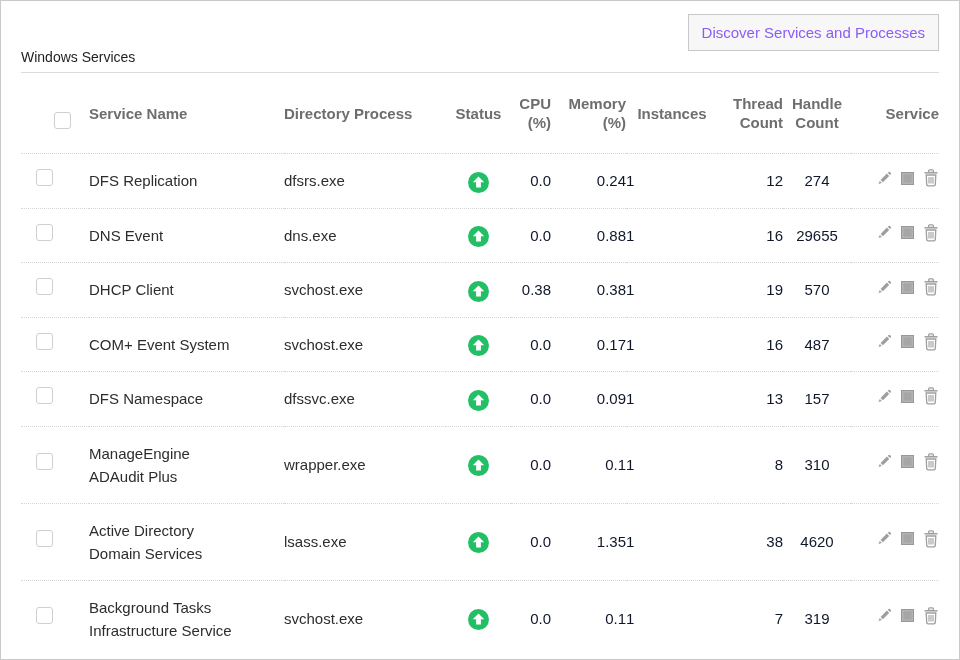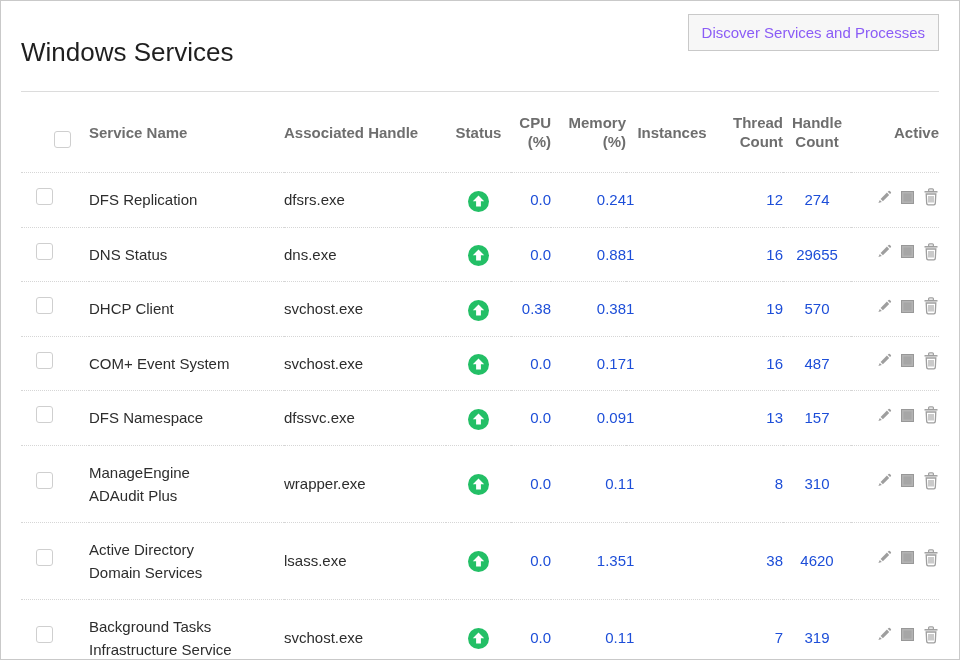--- a/index.html
+++ b/index.html
@@ -23,25 +23,25 @@
     background:#f7f7f7;
     border:1px solid #c9c9c9;
     border-radius:0;
     padding:9px 13px;
     font-size:15px;
     color:#8b5cf6;
     font-family:inherit;
     cursor:pointer;
   }
   .page-title{
-    font-size:26px;
+    font-size:14px;
     font-weight:400;
     color:#1f1f1f;
-    margin:36px 0 0 0;
-    padding-bottom:23px;
+    margin:48px 0 0 0;
+    padding-bottom:7px;
     border-bottom:1px solid #dcdcdc;
   }
   table.services{
     width:100%;
     border-collapse:collapse;
     table-layout:fixed;
     font-size:15px;
   }
   
   .col-check{width:68px;}
@@ -68,21 +68,21 @@
   }
   tbody td{
     border-bottom:1px dotted #d6d6d6;
     padding:15px 0;
     vertical-align:middle;
     color:#2d2d2d;
     line-height:23px;
   }
   tbody tr:last-child td{border-bottom:none;}
   .name-text{white-space:pre-line;}
-  .num{color:#1d4ed8;}
+  .num{color:#0f172a;}
   .checkbox{
     display:inline-block;
     width:15px;height:15px;
     border:1px solid #cfcfcf;
     border-radius:3px;
     background:#fff;
     margin-left:15px;
     cursor:pointer;
   }
   .status-wrap{display:inline-block;width:21px;height:21px;vertical-align:middle;}
@@ -100,32 +100,32 @@
   <button class="discover-btn">Discover Services and Processes</button>
   <h1 class="page-title">Windows Services</h1>
 
   <table class="services">
     <thead>
       <tr>
         <th class="col-check">
           <span class="checkbox"></span>
         </th>
         <th class="col-name">Service Name</th>
-        <th class="col-process">Associated Handle</th>
+        <th class="col-process">Directory Process</th>
         <th class="col-status">Status</th>
         <th class="col-cpu">CPU
 (%)</th>
         <th class="col-memory">Memory
 (%)</th>
         <th class="col-instances">Instances</th>
         <th class="col-thread">Thread
 Count</th>
         <th class="col-handle">Handle
 Count</th>
-        <th class="col-action">Active</th>
+        <th class="col-action">Service</th>
       </tr>
     </thead>
     <tbody>
         <tr>
           <td class="col-check"><span class="checkbox"></span></td>
           <td class="col-name">
             <div class="name-text">DFS Replication</div>
           </td>
           <td class="col-process">
             <div>dfsrs.exe</div>
@@ -171,21 +171,21 @@
     <line x1="6" y1="8" x2="6" y2="14.6" stroke="#9e9e9e" stroke-width="1.1"></line>
     <line x1="8" y1="8" x2="8" y2="14.6" stroke="#9e9e9e" stroke-width="1.1"></line>
     <line x1="10" y1="8" x2="10" y2="14.6" stroke="#9e9e9e" stroke-width="1.1"></line>
   </svg>
               </span>
             </span></td>
         </tr>
         <tr>
           <td class="col-check"><span class="checkbox"></span></td>
           <td class="col-name">
-            <div class="name-text">DNS Status</div>
+            <div class="name-text">DNS Event</div>
           </td>
           <td class="col-process">
             <div>dns.exe</div>
           </td>
           <td class="col-status"><svg class="status-wrap" width="21" height="21" viewBox="0 0 21 21">
     <circle cx="10.5" cy="10.5" r="10.5" fill="#23bf66"></circle>
     <polygon points="10.5,4.6 16.2,10.3 12.9,10.3 12.9,15.6 8.1,15.6 8.1,10.3 4.8,10.3" fill="#ffffff"></polygon>
   </svg></td>
           <td class="col-cpu">
             <div class="num">0.0</div>

